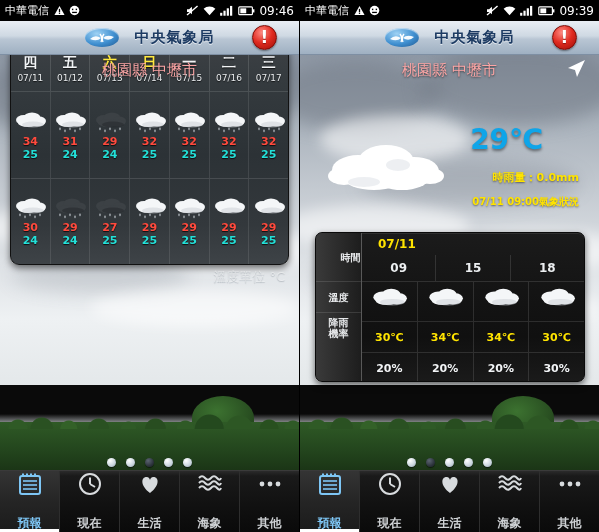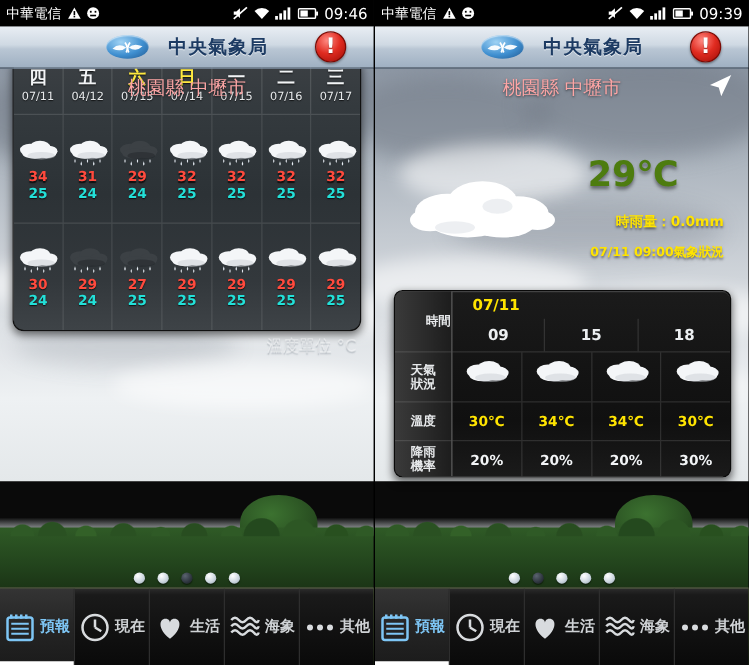--- a/index.html
+++ b/index.html
@@ -95,21 +95,21 @@
          text-shadow:0 1px 1px rgba(0,0,0,.75); }
   .unit-note { position:absolute; right:14px; top:268px; z-index:13; font-size:13px;
                color:rgba(255,255,255,.42); text-shadow:0 1px 1px rgba(120,130,140,.4); }
 
   
   .loc-title { position:absolute; left:0; right:0; top:57px; height:26px; z-index:20;
                display:flex; align-items:center; justify-content:center;
                font-size:15px; font-weight:normal; color:#fca5a5; text-shadow:0 1px 2px rgba(0,0,0,.6); }
   .loc-arrow { position:absolute; right:12px; top:58px; z-index:21; }
   .big-temp { position:absolute; right:56px; top:123px; z-index:14; font-size:28px; font-weight:bold;
-              color:#4d7c0f; text-shadow:0 2px 3px rgba(0,0,0,.45); letter-spacing:0px; }
+              color:#0ea5e9; text-shadow:0 2px 3px rgba(0,0,0,.45); letter-spacing:0px; }
   .now-cloud { position:absolute; left:24px; top:140px; width:126px; height:60px; z-index:13; }
   .rain-line { position:absolute; right:20px; top:170px; z-index:14; font-size:11px; font-weight:bold;
                color:#ffe400; text-shadow:0 1px 2px rgba(0,0,0,.5); }
   .obs-line { position:absolute; right:20px; top:195px; z-index:14; font-size:10px; font-weight:bold;
               color:#ffe400; text-shadow:0 1px 2px rgba(0,0,0,.5); }
 
   
   .hour-panel { position:absolute; left:15px; top:232px; width:270px; height:150px; z-index:16;
                 border-radius:7px; border:1px solid #0a0a0a;
                 background:linear-gradient(180deg,#1b1b1b 0%, #141414 40%, #101010 70%, #1a1a1a 100%);
@@ -145,21 +145,21 @@
           display:flex; align-items:center; justify-content:center; gap:10px; }
   .dot { width:9px; height:9px; border-radius:50%;
          background:radial-gradient(circle at 35% 30%, #ffffff 0%, #cdd7e0 55%, #95a4b2 100%);
          box-shadow:0 1px 1px rgba(0,0,0,.5); }
   .dot.active { background:radial-gradient(circle at 35% 30%, #5b6470 0%, #2d343d 60%, #161b22 100%); }
 
   
   .tabbar { position:absolute; left:0; right:0; bottom:0; height:62px; z-index:30;
             background:linear-gradient(180deg,#2b2b2b 0%, #1a1a1a 8%, #111111 55%, #0a0a0a 100%);
             border-top:1px solid #3a3a3a; display:flex; }
-  .tab { flex:1; display:flex; flex-direction:row; align-items:center; justify-content:center;
+  .tab { flex:1; display:flex; flex-direction:column; align-items:center; justify-content:space-between;
          gap:3px; border-right:1px solid #2e2e2e; position:relative; }
   .tab:last-child { border-right:none; }
   .tab.active { background:linear-gradient(180deg,#343434 0%, #252525 50%, #1b1b1b 100%); }
   .tab.active:after { content:""; position:absolute; left:0; right:0; bottom:0; height:3px; background:#ffffff; }
   .tab .ic { height:26px; display:flex; align-items:center; justify-content:center; }
   .tab .lb { font-size:12px; color:#cfd2d5; font-weight:bold; }
   .tab.active .lb { color:#7ec6f5; }
 </style>
 </head>
 <body>
@@ -255,21 +255,21 @@
     <div class="loc-title">桃園縣 中壢市</div>
 
     <div class="week-panel">
       <div class="week-head">
         <div class="wh-cell">
           <span class="wh-dow">四</span>
           <span class="wh-date">07/11</span>
         </div>
         <div class="wh-cell">
           <span class="wh-dow">五</span>
-          <span class="wh-date">04/12</span>
+          <span class="wh-date">01/12</span>
         </div>
         <div class="wh-cell">
           <span class="wh-dow weekend">六</span>
           <span class="wh-date">07/13</span>
         </div>
         <div class="wh-cell">
           <span class="wh-dow weekend">日</span>
           <span class="wh-date">07/14</span>
         </div>
         <div class="wh-cell">
@@ -693,26 +693,20 @@
       </svg>
     </div>
 
     <div class="big-temp">29℃</div>
     <div class="rain-line">時雨量：0.0mm</div>
     <div class="obs-line">07/11 09:00氣象狀況</div>
 
     <div class="hour-panel">
       <div class="hp-labels">
         <div class="hp-lab first h48">時間</div>
-        <div class="hp-lab h40">
-          <span style="display:block">
-            <span>天氣</span><br>
-            <span>狀況</span>
-          </span>
-        </div>
         <div class="hp-lab h31">溫度</div>
         <div class="hp-lab h31">
           <span style="display:block">
             <span>降雨</span><br>
             <span>機率</span>
           </span>
         </div>
       </div>
       <div class="hp-grid">
         <div class="hp-daterow">07/11</div>

